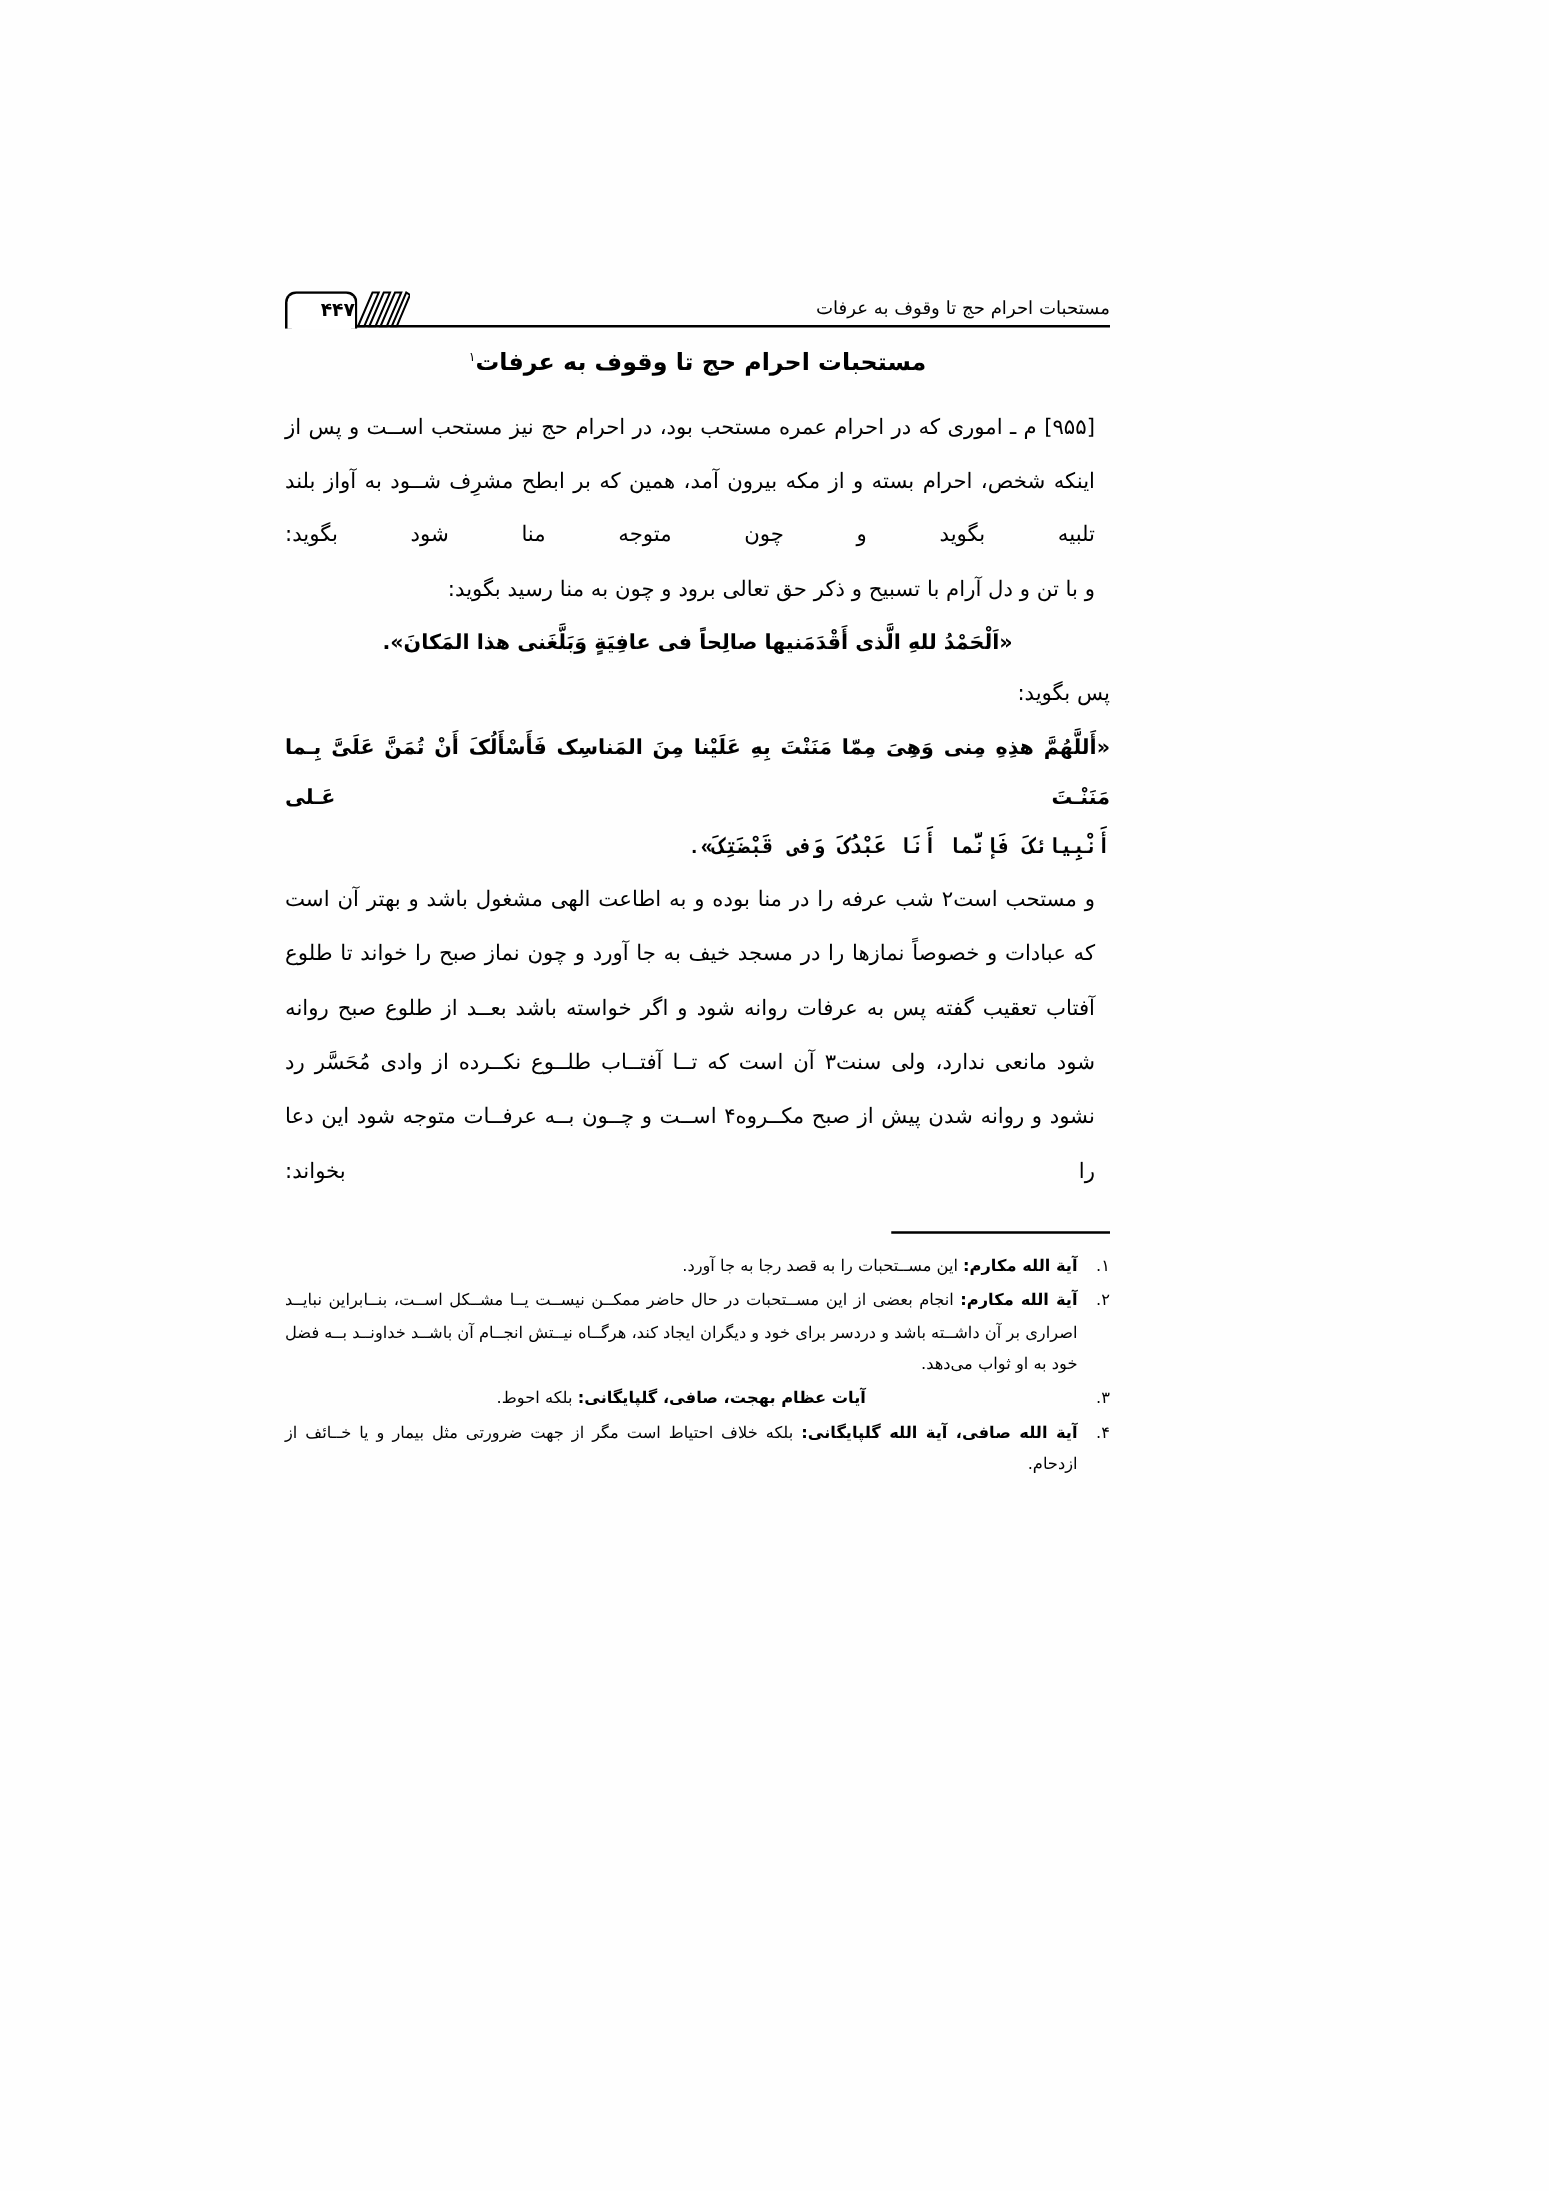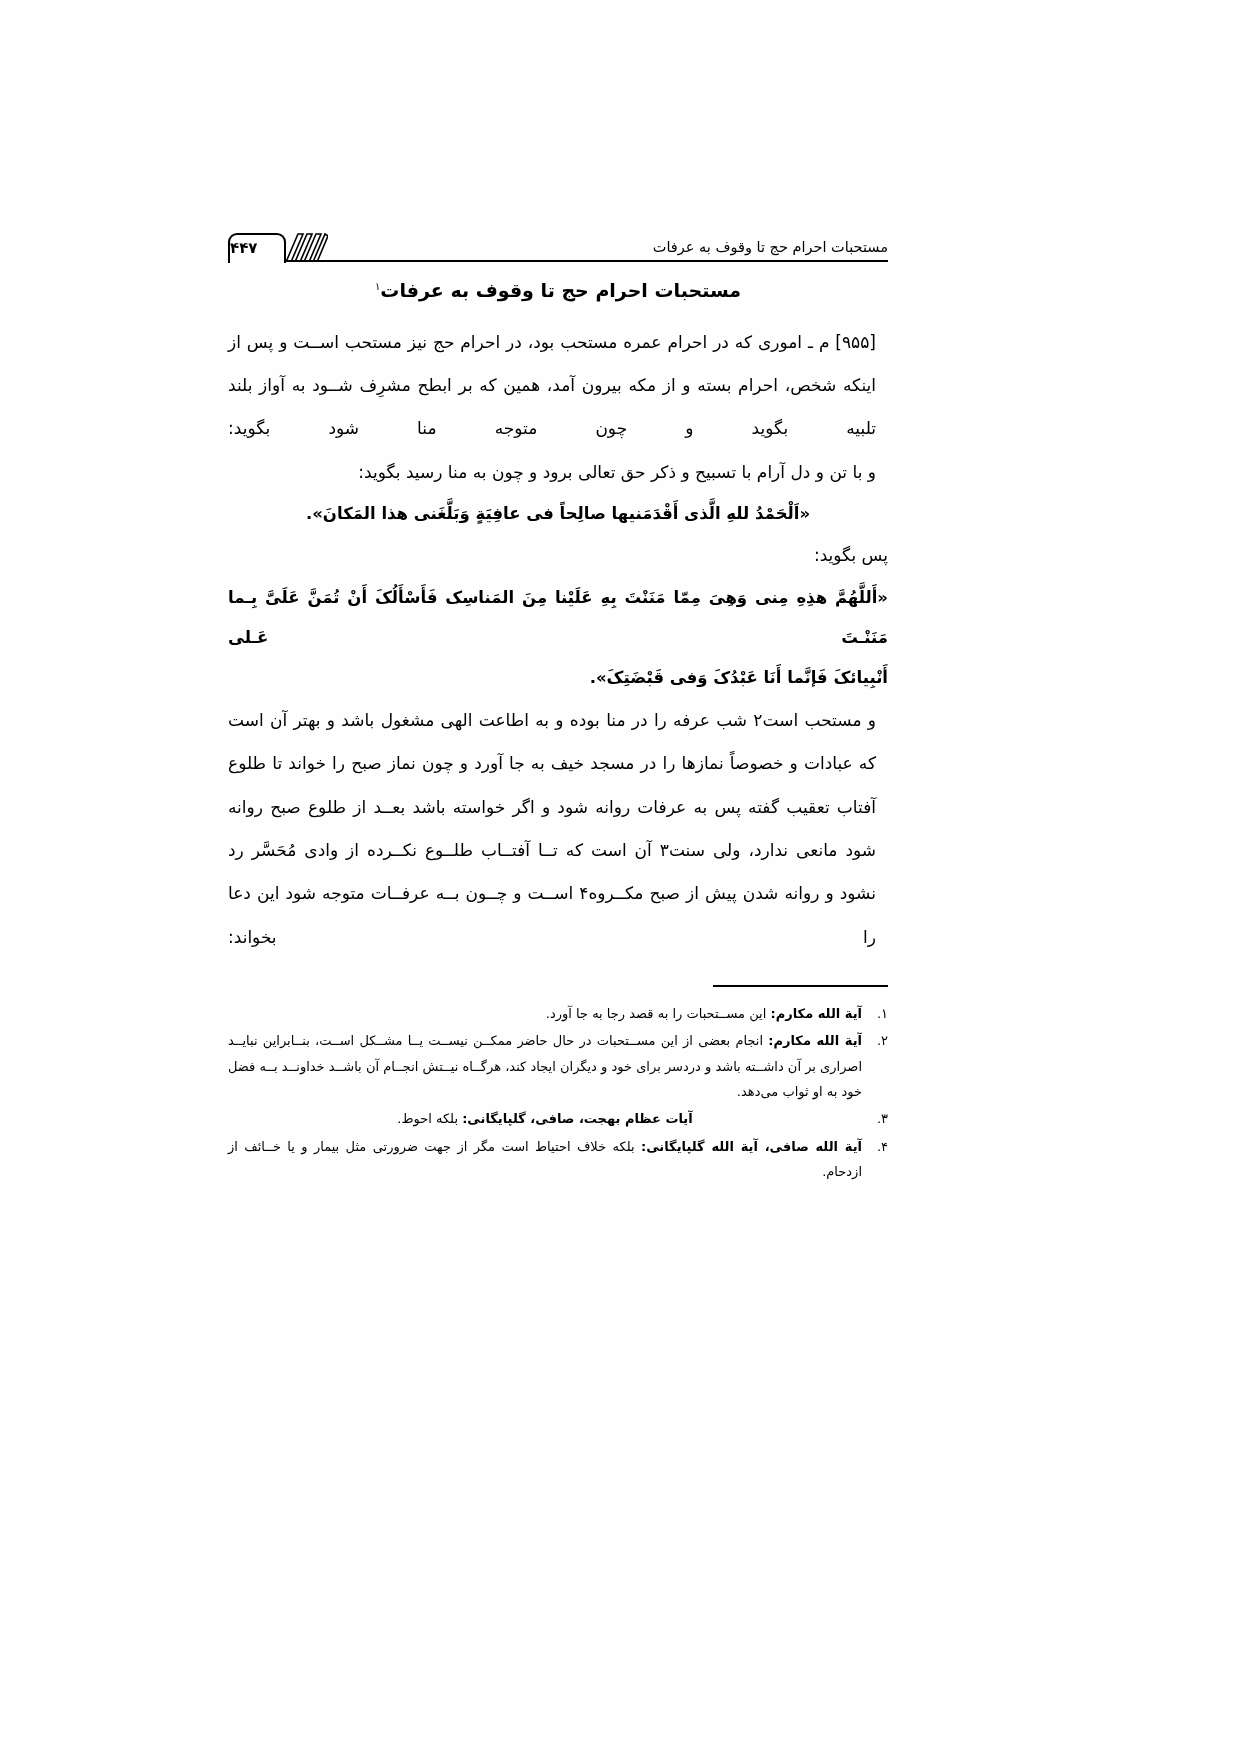--- a/index.html
+++ b/index.html
@@ -49,21 +49,21 @@
     bottom: -1px;
     width: 58px;
     height: 30px;
     border: 2px solid #000;
     border-bottom: none;
     border-top-left-radius: 9px;
     border-top-right-radius: 9px;
     background: #fff;
     display: flex;
     align-items: center;
-    justify-content: flex-end;
+    justify-content: flex-start;
     box-sizing: border-box;
     z-index: 3;
   }
   .folio-num {
     font-family: "DejaVu Sans", sans-serif;
     font-size: 15px;
     font-weight: 700;
     letter-spacing: 0.5px;
     line-height: 1;
     padding-bottom: 2px;
@@ -125,21 +125,21 @@
     direction: rtl;
     text-align: justify;
     text-align-last: center;
     font-size: 16.5px;
     line-height: 2.45;
     font-weight: 700;
   }
   p.arabic.justified {
     text-align-last: justify;
   }
-  p.arabic.right-end { text-align-last: right; }
+  p.arabic.right-end { text-align-last: right; font-family: Liberation Mono, monospace; }
 
   p.short {
     margin: 0;
     direction: rtl;
     text-align: right;
     font-size: 17px;
     line-height: 2.55;
   }
 
   

